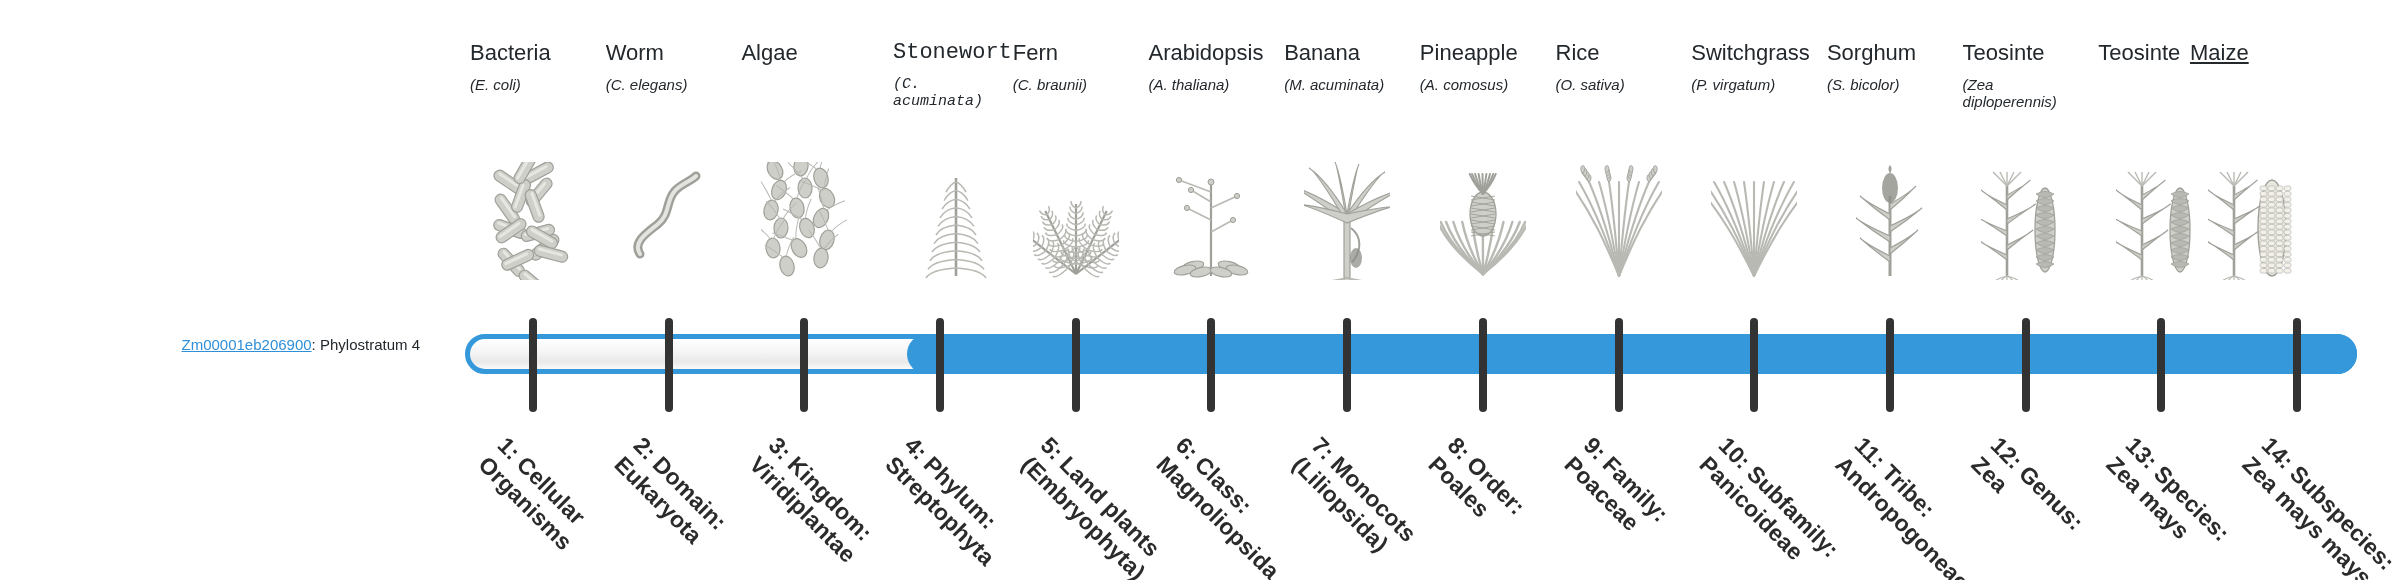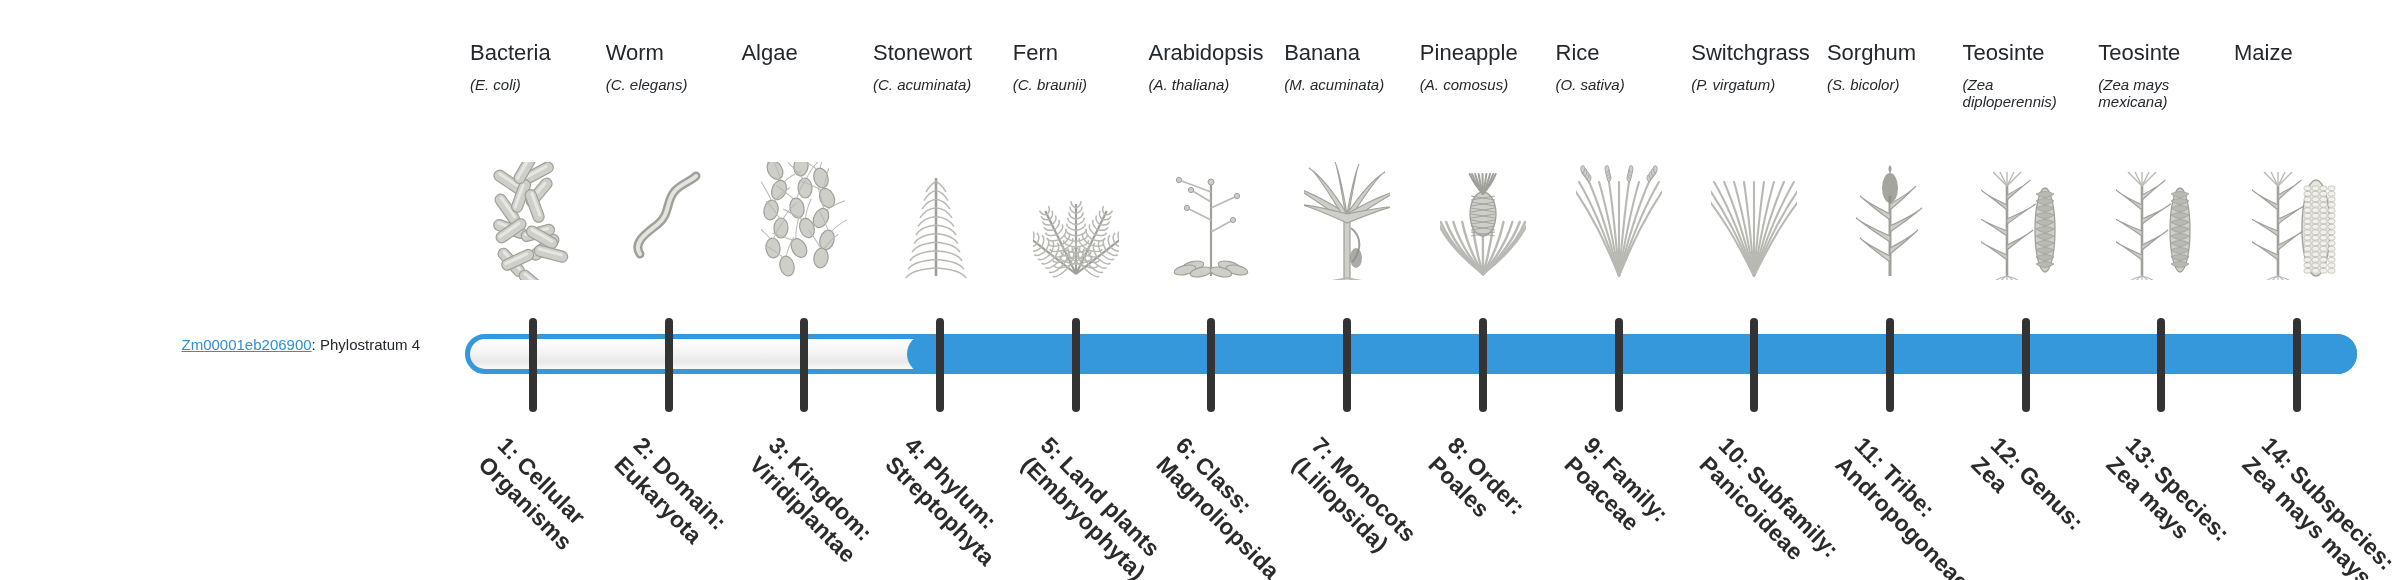--- a/index.html
+++ b/index.html
@@ -292,21 +292,21 @@
               <path d="M2 -10 C6 -18 10 -22 14 -26" fill="none" stroke="#b9b9b4" stroke-width="1"></path>
             </g>
             <g transform="translate(26,104) rotate(-15)">
               <ellipse cx="0" cy="0" rx="7" ry="10" fill="#cfcfc9" stroke="#a0a09a" stroke-width="1.2"></ellipse>
               <path d="M-2 -10 C-8 -18 -12 -22 -16 -26" fill="none" stroke="#b9b9b4" stroke-width="1"></path>
               <path d="M2 -10 C6 -18 10 -22 14 -26" fill="none" stroke="#b9b9b4" stroke-width="1"></path>
             </g>
           </svg>
         </div>
       </div>
-      <div class="species-col" style="left: 403px;">
+      <div class="species-col" style="left: 423px; font-family: Liberation Mono, monospace;">
         <div class="common-name">Stonewort</div>
         <div class="sci-name">(C. acuminata)</div>
         <div class="organism-art">
           <svg width="86" height="118" viewBox="0 0 86 118">
             <path d="M43 114 L43 16" stroke="#a0a09a" stroke-width="2.6" fill="none"></path>
             <path d="M43 20 C38.8 21 36 25 33 30" fill="none" stroke="#b9b9b4" stroke-width="1.5"></path>
             <path d="M43 20 C47.2 21 50 25 53 30" fill="none" stroke="#b9b9b4" stroke-width="1.5"></path>
             <path d="M43 28.6 C37.6 29.6 34 33.6 31 38.6" fill="none" stroke="#b9b9b4" stroke-width="1.5"></path>
             <path d="M43 28.6 C48.4 29.6 52 33.6 55 38.6" fill="none" stroke="#b9b9b4" stroke-width="1.5"></path>
             <path d="M43 37.2 C36.4 38.2 32 42.2 29 47.2" fill="none" stroke="#b9b9b4" stroke-width="1.5"></path>
@@ -681,21 +681,20 @@
             <path d="M55 74 q9 -5 18 0 q-9 7 -18 0 Z" fill="#b9b9b4" stroke="#a0a09a" stroke-width=".8"></path>
             <path d="M55 81 q9 -5 18 0 q-9 7 -18 0 Z" fill="#b9b9b4" stroke="#a0a09a" stroke-width=".8"></path>
             <path d="M55 88 q9 -5 18 0 q-9 7 -18 0 Z" fill="#b9b9b4" stroke="#a0a09a" stroke-width=".8"></path>
             <path d="M55 95 q9 -5 18 0 q-9 7 -18 0 Z" fill="#b9b9b4" stroke="#a0a09a" stroke-width=".8"></path>
             <path d="M55 102 q9 -5 18 0 q-9 7 -18 0 Z" fill="#b9b9b4" stroke="#a0a09a" stroke-width=".8"></path>
           </svg>
         </div>
       </div>
       <div class="species-col" style="left: 1628.31px;">
         <div class="common-name">Teosinte</div>
-        <div class="sci-name">(Zea mays mexicana)</div>
         <div class="organism-art">
           <svg width="90" height="118" viewBox="0 0 90 118">
             <path d="M26 114 L26 24" stroke="#a0a09a" stroke-width="2.6" fill="none"></path>
             <path d="M26 98 q-13.2 -10 -28.6 -20 q5.5 5 28.6 15 Z" fill="#cfcfc9" stroke="#a0a09a" stroke-width="1.1"></path>
             <path d="M26 88 q12 -10 26 -20 q-5 5 -26 15 Z" fill="#cfcfc9" stroke="#a0a09a" stroke-width="1.1"></path>
             <path d="M26 74 q-14.399999999999999 -10 -31.200000000000003 -20 q6 5 31.200000000000003 15 Z" fill="#cfcfc9" stroke="#a0a09a" stroke-width="1.1"></path>
             <path d="M26 62 q13.2 -10 28.6 -20 q-5.5 5 -28.6 15 Z" fill="#cfcfc9" stroke="#a0a09a" stroke-width="1.1"></path>
             <path d="M26 48 q-12 -10 -26 -20 q5 5 26 15 Z" fill="#cfcfc9" stroke="#a0a09a" stroke-width="1.1"></path>
             <path d="M26 38 q10.799999999999999 -10 23.400000000000002 -20 q-4.5 5 -23.400000000000002 15 Z" fill="#cfcfc9" stroke="#a0a09a" stroke-width="1.1"></path>
             <path d="M26 24 q-8 -8 -14 -14" fill="none" stroke="#b9b9b4" stroke-width="1.4"></path>
@@ -716,21 +715,21 @@
             <path d="M55 60 q9 -5 18 0 q-9 7 -18 0 Z" fill="#b9b9b4" stroke="#a0a09a" stroke-width=".8"></path>
             <path d="M55 67 q9 -5 18 0 q-9 7 -18 0 Z" fill="#b9b9b4" stroke="#a0a09a" stroke-width=".8"></path>
             <path d="M55 74 q9 -5 18 0 q-9 7 -18 0 Z" fill="#b9b9b4" stroke="#a0a09a" stroke-width=".8"></path>
             <path d="M55 81 q9 -5 18 0 q-9 7 -18 0 Z" fill="#b9b9b4" stroke="#a0a09a" stroke-width=".8"></path>
             <path d="M55 88 q9 -5 18 0 q-9 7 -18 0 Z" fill="#b9b9b4" stroke="#a0a09a" stroke-width=".8"></path>
             <path d="M55 95 q9 -5 18 0 q-9 7 -18 0 Z" fill="#b9b9b4" stroke="#a0a09a" stroke-width=".8"></path>
             <path d="M55 102 q9 -5 18 0 q-9 7 -18 0 Z" fill="#b9b9b4" stroke="#a0a09a" stroke-width=".8"></path>
           </svg>
         </div>
       </div>
-      <div class="species-col" style="left: 1764px;">
+      <div class="species-col" style="left: 1720px; text-decoration: underline;">
         <div class="common-name">Maize</div>
         <div class="organism-art">
           <svg width="90" height="118" viewBox="0 0 90 118">
             <path d="M26 114 L26 24" stroke="#a0a09a" stroke-width="2.6" fill="none"></path>
             <path d="M26 98 q-13.2 -10 -28.6 -20 q5.5 5 28.6 15 Z" fill="#cfcfc9" stroke="#a0a09a" stroke-width="1.1"></path>
             <path d="M26 88 q12 -10 26 -20 q-5 5 -26 15 Z" fill="#cfcfc9" stroke="#a0a09a" stroke-width="1.1"></path>
             <path d="M26 74 q-14.399999999999999 -10 -31.200000000000003 -20 q6 5 31.200000000000003 15 Z" fill="#cfcfc9" stroke="#a0a09a" stroke-width="1.1"></path>
             <path d="M26 62 q13.2 -10 28.6 -20 q-5.5 5 -28.6 15 Z" fill="#cfcfc9" stroke="#a0a09a" stroke-width="1.1"></path>
             <path d="M26 48 q-12 -10 -26 -20 q5 5 26 15 Z" fill="#cfcfc9" stroke="#a0a09a" stroke-width="1.1"></path>
             <path d="M26 38 q10.799999999999999 -10 23.400000000000002 -20 q-4.5 5 -23.400000000000002 15 Z" fill="#cfcfc9" stroke="#a0a09a" stroke-width="1.1"></path>

